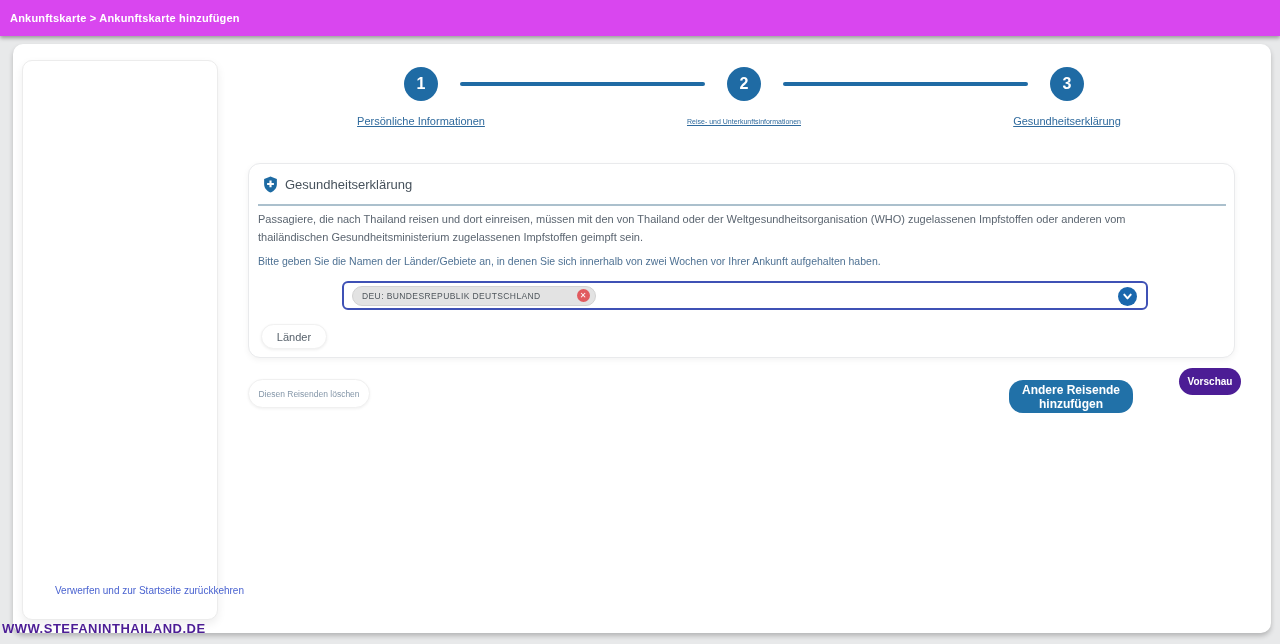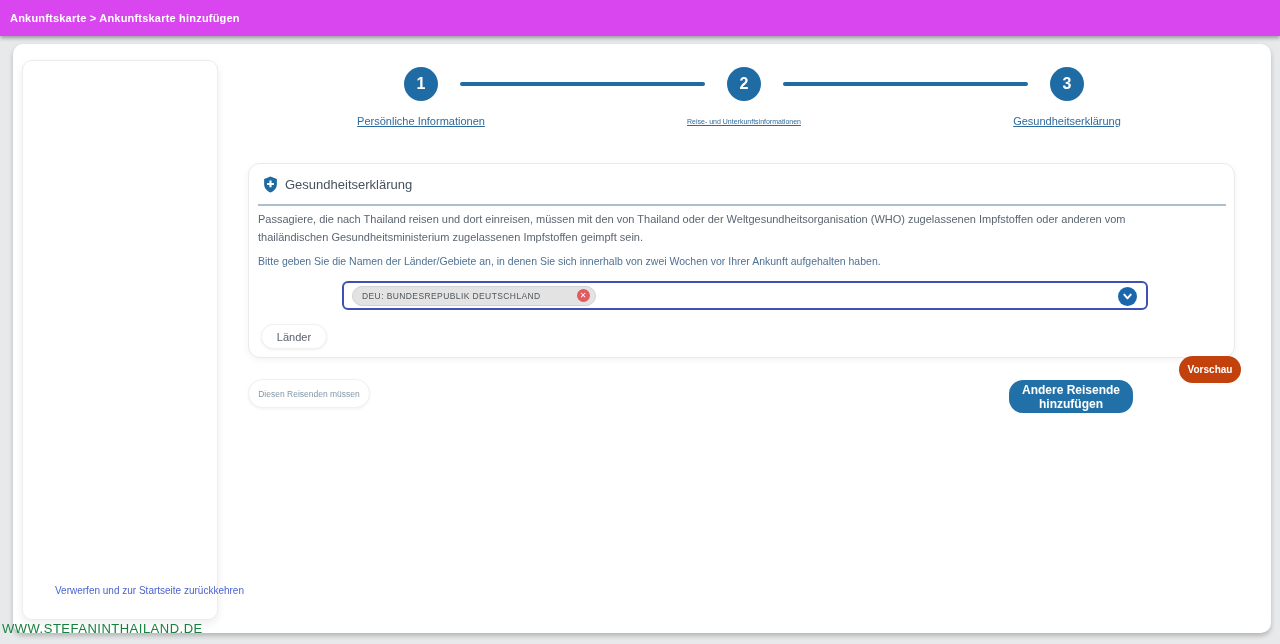--- a/index.html
+++ b/index.html
@@ -124,30 +124,30 @@
     font-size:8.5px; color:#8496a8; cursor:pointer; z-index:2;
     font-family:inherit;
   }
   .add-button {
     position:absolute; left:1009px; top:380px; width:124px; height:33px;
     background:#2171a8; border:none; border-radius:14px;
     font-size:12px; font-weight:bold; color:#fff; cursor:pointer; z-index:2;
     font-family:inherit;
   }
   .preview-button {
-    position:absolute; left:1179px; top:356px; width:62px; height:27px;
-    background:#c2410c; border:none; border-radius:14px;
+    position:absolute; left:1179px; top:368px; width:62px; height:27px;
+    background:#4c1d95; border:none; border-radius:14px;
     font-size:10px; font-weight:bold; color:#fff; cursor:pointer; z-index:2;
     font-family:inherit;
   }
   
   .watermark {
     position:absolute; left:2px; top:621px;
-    font-size:13px; font-weight:normal; letter-spacing:.5px;
-    color:#15803d; text-shadow:0 0 1px #ffffff;
+    font-size:13px; font-weight:bold; letter-spacing:.5px;
+    color:#4c1d95; text-shadow:0 0 1px #ffffff;
     z-index:6; pointer-events:none;
   }
 </style>
 </head>
 <body>
 
 <header class="topbar">
   <span class="breadcrumb">Ankunftskarte &gt; Ankunftskarte hinzufügen</span>
 </header>
 
@@ -194,17 +194,17 @@
     <span class="select-chevron">
       <svg width="11" height="11" viewBox="0 0 12 12" aria-hidden="true">
         <polyline points="2.5,4 6,8 9.5,4" fill="none" stroke="#ffffff" stroke-width="2.2" stroke-linecap="round" stroke-linejoin="round"></polyline>
       </svg>
     </span>
   </div>
 
   <button class="back-button">Länder</button>
 </section>
 
-<button class="delete-button">Diesen Reisenden müssen</button>
+<button class="delete-button">Diesen Reisenden löschen</button>
 <button class="add-button">Andere Reisende hinzufügen</button>
 <button class="preview-button">Vorschau</button>
 
 <div class="watermark">WWW.STEFANINTHAILAND.DE</div>
 
 </body></html>

